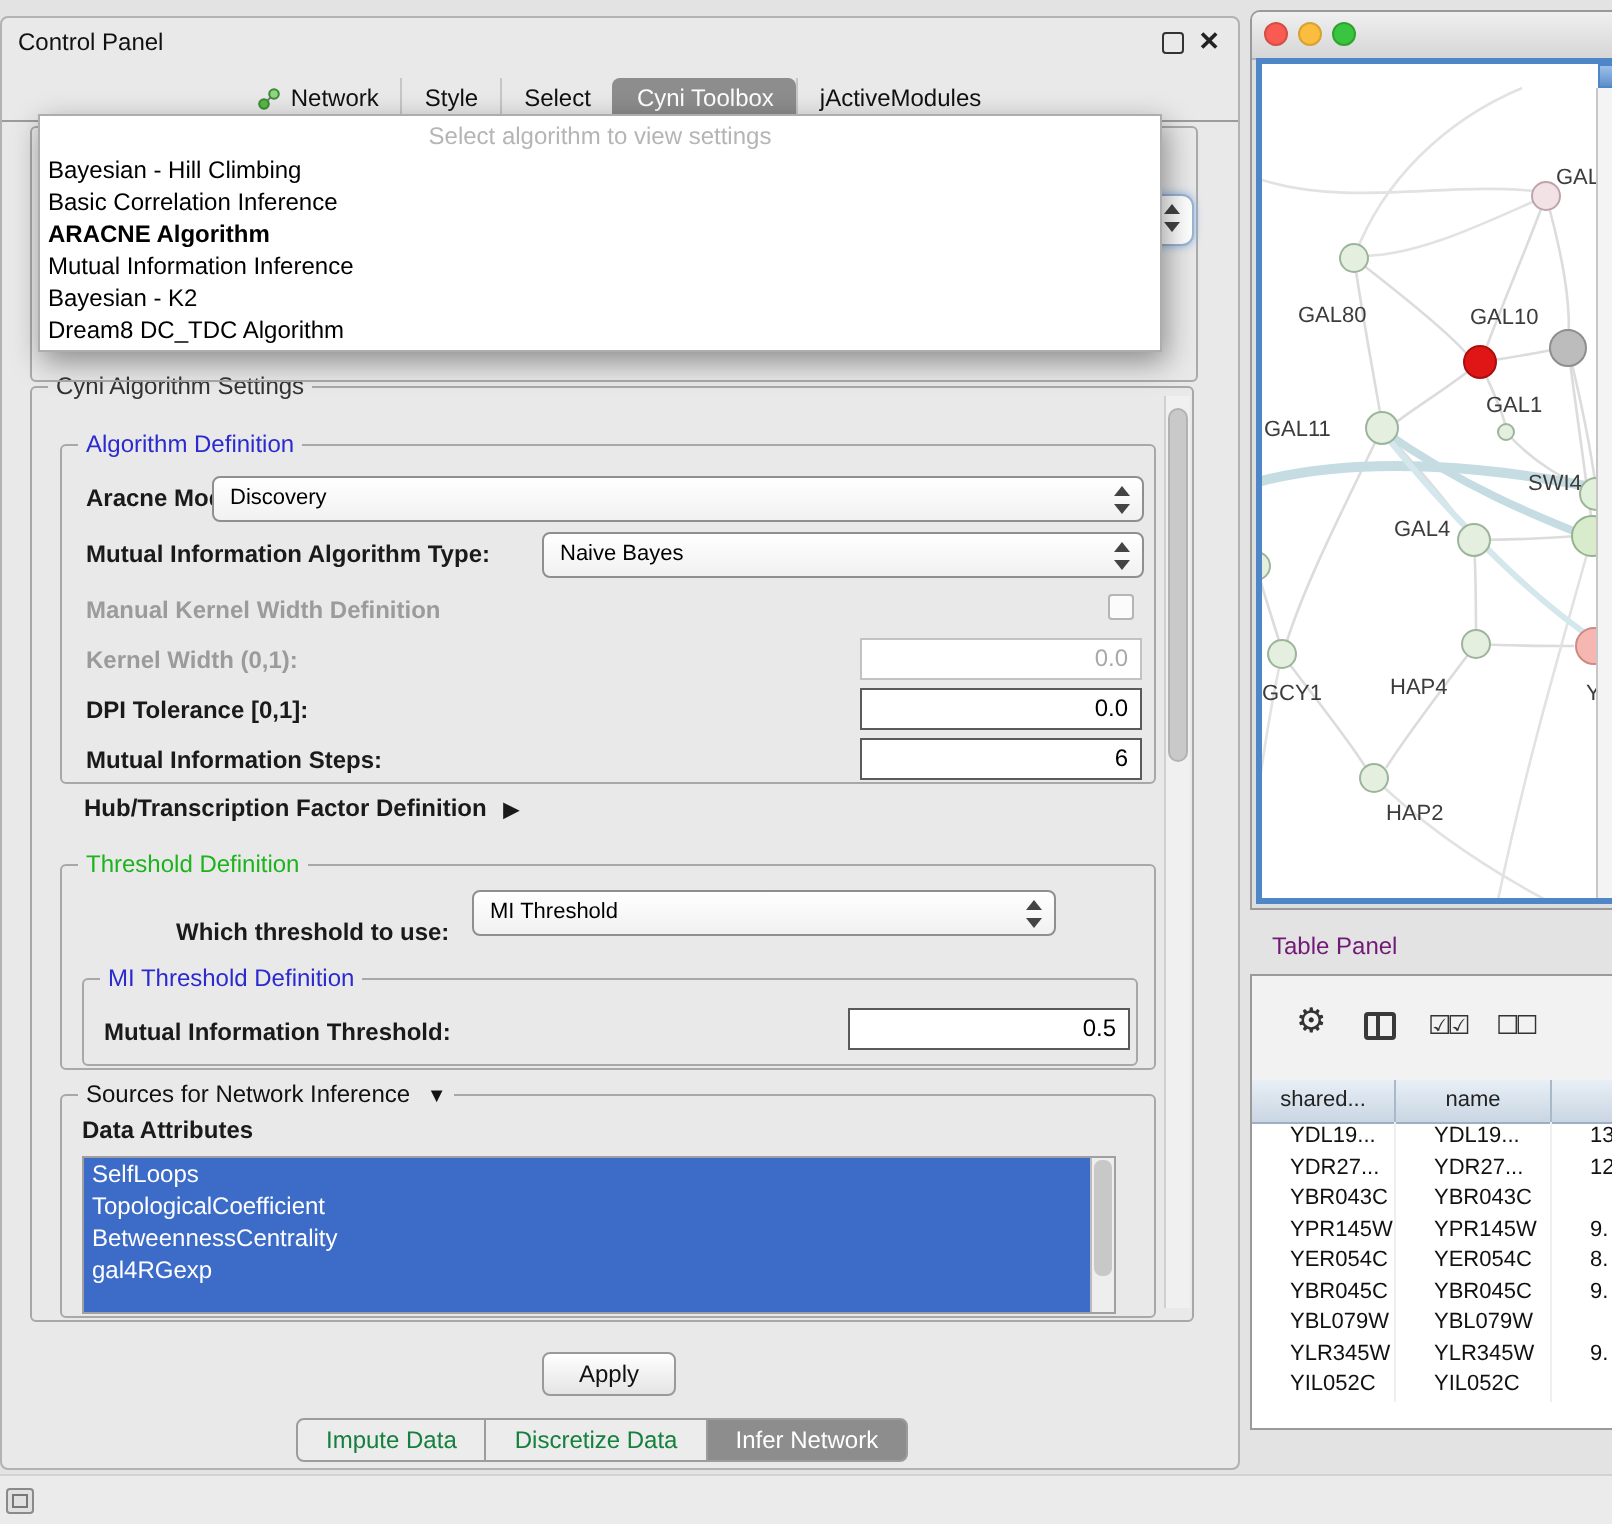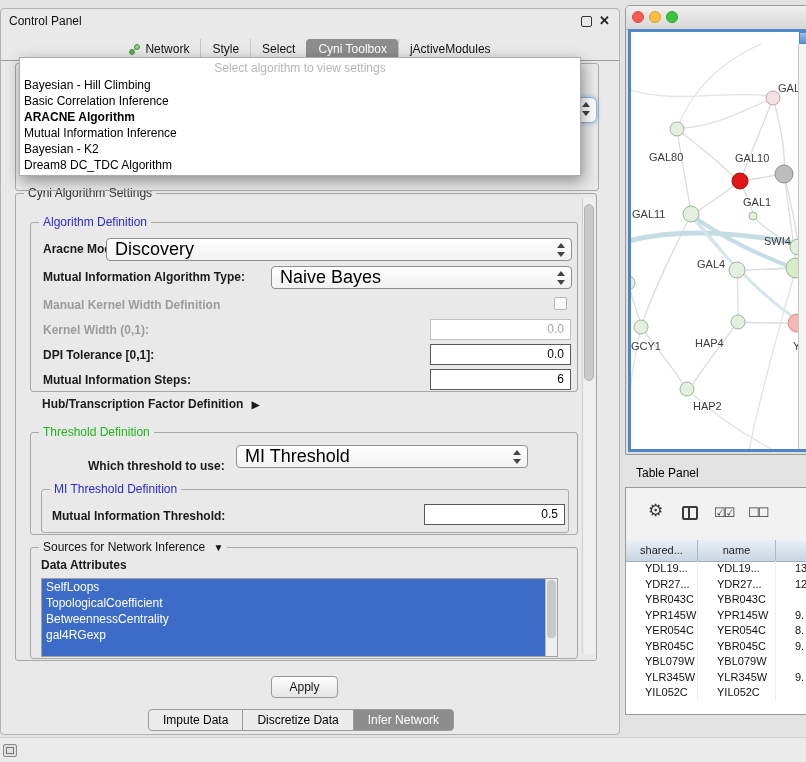--- a/index.html
+++ b/index.html
@@ -37,21 +37,21 @@
   .group{border:1px solid #a8a8a8;border-radius:3px;position:absolute;box-sizing:border-box;}
   .legend{position:absolute;top:-8px;left:8px;background:#e9e9e9;padding:0 4px;font-size:12px;white-space:nowrap;}
   #settings-group{left:14px;top:184px;width:582px;height:468px;}
   #settings-group>.legend{color:#333;}
   .sg-scroll{position:absolute;right:1px;top:4px;width:12px;height:456px;background:#f0f0f0;border-left:1px solid #cfcfcf;}
   .sg-thumb{position:absolute;left:1px;right:1px;top:6px;height:175px;background:#c9c9c9;border:1px solid #b2b2b2;border-radius:5px;}
 
   .flabel{position:absolute;font-size:12px;font-weight:bold;color:#1a1a1a;white-space:nowrap;}
   .flabel.disabled{color:#9b9b9b;}
   .combo{position:absolute;height:23px;background:linear-gradient(#ffffff,#f1f1f1);border:1px solid #8f8f8f;
-         border-radius:4px;font-size:18px;line-height:21px;padding-left:8px;box-sizing:border-box;color:#000;}
+         border-radius:4px;font-size:11px;line-height:21px;padding-left:8px;box-sizing:border-box;color:#000;}
   .arrows{position:absolute;right:5px;top:4px;width:9px;height:14px;}
   .arrows::before{content:"";position:absolute;top:0;left:0;border-left:4px solid transparent;border-right:4px solid transparent;border-bottom:5px solid #444;}
   .arrows::after{content:"";position:absolute;bottom:0;left:0;border-left:4px solid transparent;border-right:4px solid transparent;border-top:5px solid #444;}
   .tfield{position:absolute;height:21px;background:#fff;border:1px solid #5a5a5a;font-size:12px;line-height:19px;
           text-align:right;padding-right:6px;box-sizing:border-box;color:#000;}
   .tfield.disabled{border-color:#c2c2c2;color:#a8a8a8;}
   .checkbox{position:absolute;width:13px;height:13px;border:1px solid #b5b5b5;background:#fbfbfb;border-radius:2px;box-sizing:border-box;}
 
   #algdef{left:14px;top:28px;width:548px;height:170px;}
   #algdef>.legend{color:#2a2ace;}
@@ -70,41 +70,41 @@
   .attr-item.selected{background:#3c6cc8;color:#fff;}
   .attr-item.stub{height:15px;}
   .attr-scroll{position:absolute;right:0;top:0;bottom:0;width:11px;background:#eee;border-left:1px solid #bbb;}
   .attr-thumb{position:absolute;left:1px;right:1px;top:1px;height:58px;background:#c8c8c8;border-radius:4px;}
 
   .apply-btn{position:absolute;left:270px;top:667px;width:67px;height:22px;background:linear-gradient(#ffffff,#e4e4e4);
              border:1px solid #9a9a9a;border-radius:4px;font-size:12px;text-align:center;line-height:20px;box-sizing:border-box;}
 
   .bottom-tabs{position:absolute;left:147px;top:700px;height:22px;display:flex;}
   .btab{height:22px;line-height:20px;padding:0 14px;font-size:12px;background:#ececec;border:1px solid #9c9c9c;
-        margin-left:-1px;color:#000000;box-sizing:border-box;}
+        margin-left:-1px;color:#15803d;box-sizing:border-box;}
   .btab:first-child{border-radius:4px 0 0 4px;margin-left:0;}
   .btab:last-child{border-radius:0 4px 4px 0;}
   .btab.selected{background:#8d8d8d;color:#fff;}
 
   
   #network-window{position:absolute;left:625px;top:5px;width:190px;height:450px;background:#dedede;
                   border:1px solid #9a9a9a;border-radius:5px 5px 0 0;box-sizing:border-box;overflow:hidden;}
   .net-titlebar{position:relative;height:23px;background:linear-gradient(#f0f0f0,#d6d6d6);border-bottom:1px solid #b0b0b0;}
   .light{position:absolute;top:5px;width:12px;height:12px;border-radius:50%;box-sizing:border-box;}
   .light.red{left:6px;background:#f95a52;border:1px solid #d34f44;}
   .light.yellow{left:23px;background:#fbbd3e;border:1px solid #d9a131;}
   .light.green{left:40px;background:#39c53f;border:1px solid #2fa32e;}
   .net-frame{position:absolute;left:2px;top:23px;right:0;bottom:2px;border:3px solid #4e86c8;background:#fff;overflow:hidden;}
   .net-frame svg{position:absolute;left:0;top:0;}
   .net-scroll{position:absolute;right:0;top:12px;bottom:0;width:12px;background:#f4f4f4;border-left:1px solid #c6c6c6;}
   .net-corner{position:absolute;right:0;top:0;width:12px;height:12px;background:linear-gradient(#9cc0ea,#5e8fcb);
               border:1px solid #4e86c8;box-sizing:border-box;}
 
   
-  #table-panel-title{position:absolute;left:636px;top:466px;font-size:12px;color:#000000;}
+  #table-panel-title{position:absolute;left:636px;top:466px;font-size:12px;color:#701a75;}
   #table-window{position:absolute;left:625px;top:487px;width:190px;height:228px;background:#fff;
                 border:1px solid #9a9a9a;box-sizing:border-box;overflow:hidden;}
   .tw-toolbar{position:absolute;left:0;top:0;right:0;height:52px;background:#f2f2f2;border-bottom:1px solid #cfcfcf;}
   .gear{position:absolute;left:22px;top:14px;font-size:17px;color:#333;line-height:1;}
   .cols-icon{position:absolute;left:56px;top:18px;width:16px;height:14px;border:2px solid #3a3a3a;border-radius:2px;box-sizing:border-box;}
   .cols-icon::after{content:"";position:absolute;left:4px;top:0;bottom:0;width:2px;background:#3a3a3a;}
   .checks{position:absolute;left:88px;top:17px;font-size:13px;color:#333;letter-spacing:-2px;}
   .unchecks{position:absolute;left:122px;top:17px;font-size:13px;color:#333;letter-spacing:-2px;}
   .tw-header{position:absolute;left:0;top:52px;right:0;height:21px;display:flex;
              background:linear-gradient(#e8eff6,#c9d6e3);border-bottom:1px solid #9fafbf;font-size:11px;color:#222;}

